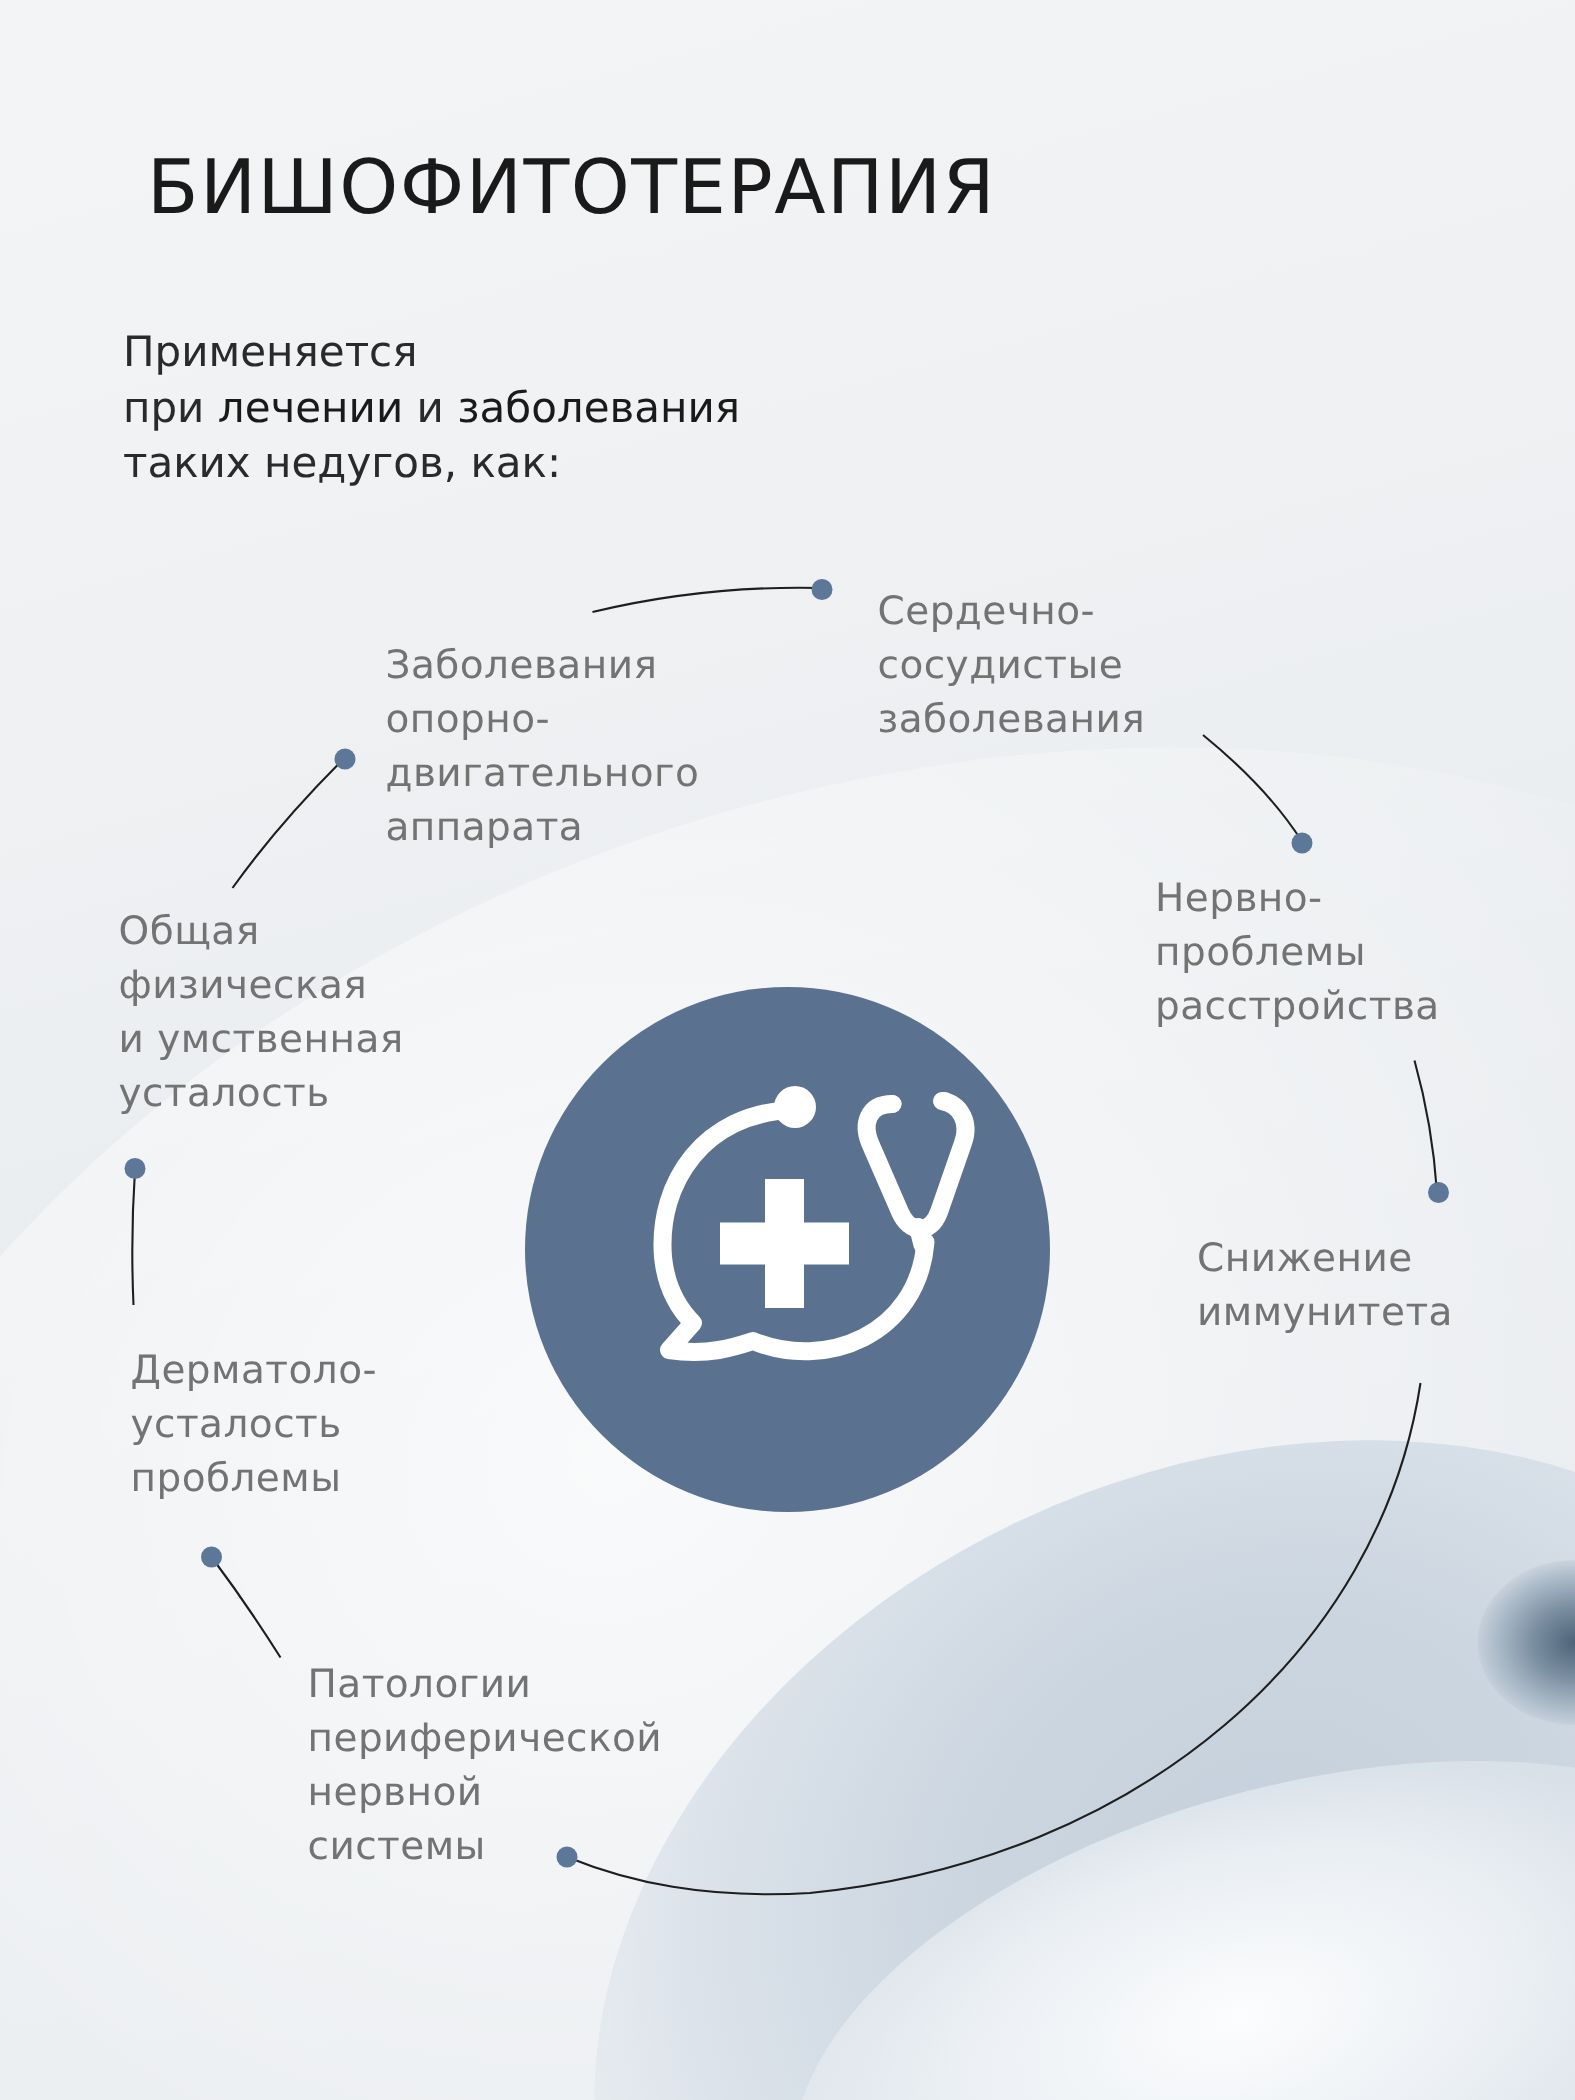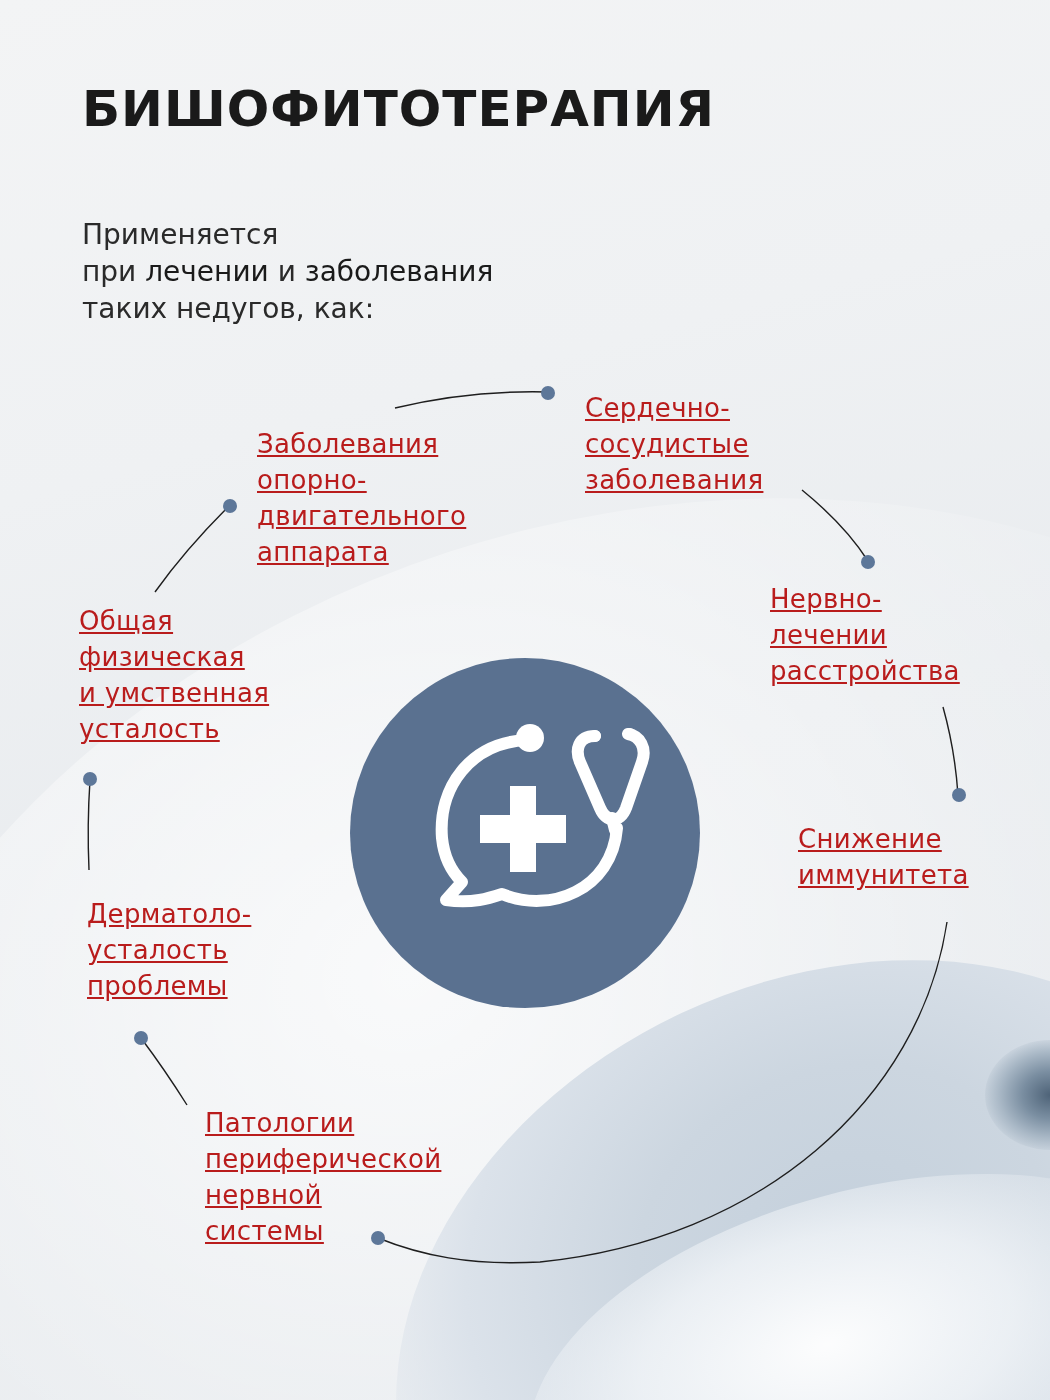--- a/index.html
+++ b/index.html
@@ -26,31 +26,31 @@
     border-radius: 50%;
     background: radial-gradient(ellipse at 45% 40%, rgba(255,255,255,0.95) 0%, rgba(248,250,252,0.7) 35%, rgba(240,244,248,0) 70%);
     transform: rotate(-15deg);
   }
   .drain {
     position: absolute; left: 985px; top: 1040px; width: 130px; height: 110px;
     border-radius: 50%;
     background: radial-gradient(ellipse at 50% 50%, #4e6378 0%, #7a8ea1 30%, #a9b8c6 55%, rgba(190,202,214,0) 75%);
   }
   .title {
-    position: absolute; left: 82px; top: 80px; margin: 0;
-    font-size: 50px; font-weight: bold; letter-spacing: 1px; color: #1a1a1a;
+    position: absolute; left: 82px; top: 80px; margin: 16px;
+    font-size: 50px; font-weight: normal; letter-spacing: 1px; color: #1a1a1a;
   }
   .intro {
     position: absolute; left: 82px; top: 216px; margin: 0;
     font-size: 28px; line-height: 37px; color: #2a2a2a; font-weight: normal;
   }
   .intro b { font-weight: normal; color: #1a1a1a; }
   .label {
     position: absolute; margin: 0; font-size: 26px; line-height: 36px;
-    color: #b91c1c; white-space: pre-line; letter-spacing: 0.3px; text-decoration: underline;
+    color: #737373; white-space: pre-line; letter-spacing: 0.3px;
   }
   svg.lines { position: absolute; left: 0; top: 0; }
   .center-circle {
     position: absolute; left: 350px; top: 658px; width: 350px; height: 350px;
     border-radius: 50%; background: #5a7190;
   }
   .center-circle svg { position: absolute; left: 0; top: 0; }
 </style>
 </head>
 <body>
@@ -90,21 +90,21 @@
 </svg>
 
 <p class="label" style="left:257px; top:426px;">Заболевания
 опорно-
 двигательного
 аппарата</p>
 <p class="label" style="left:585px; top:390px;">Сердечно-
 сосудистые
 заболевания</p>
 <p class="label" style="left:770px; top:581px;">Нервно-
-лечении
+проблемы
 расстройства</p>
 <p class="label" style="left:798px; top:821px;">Снижение
 иммунитета</p>
 <p class="label" style="left:79px; top:603px;">Общая
 физическая
 и умственная
 усталость</p>
 <p class="label" style="left:87px; top:896px;">Дерматоло-
 усталость
 проблемы</p>

